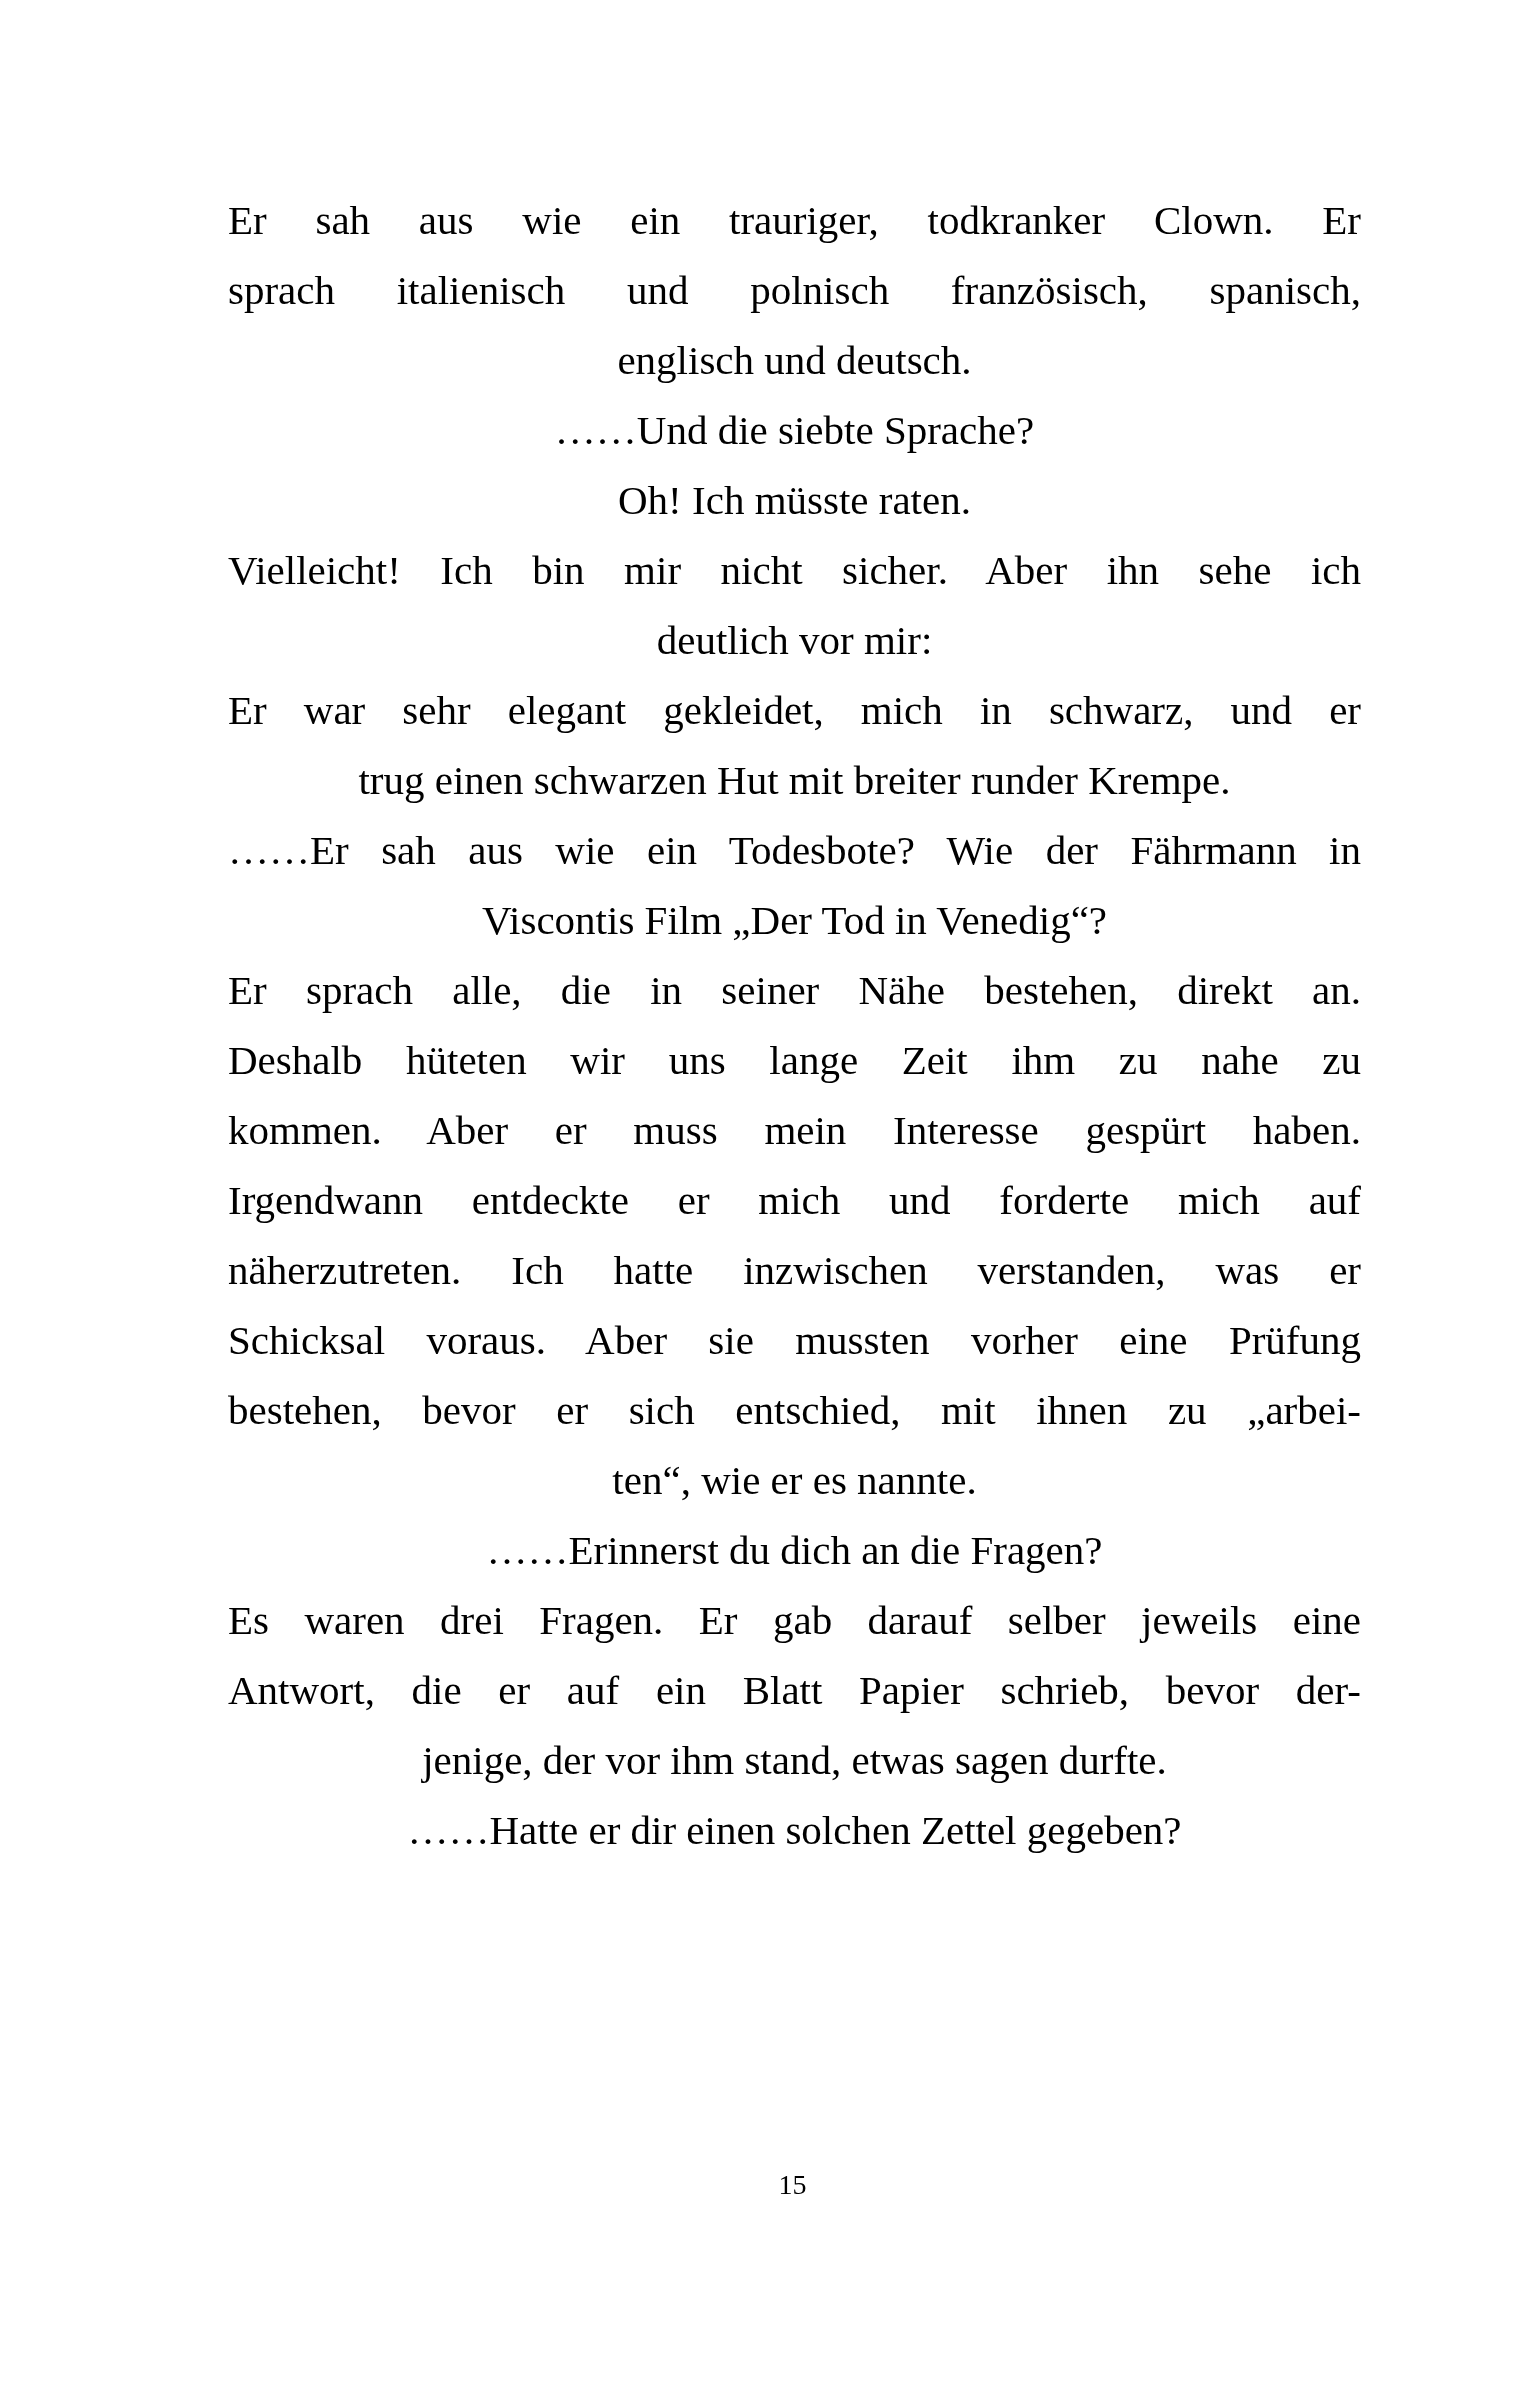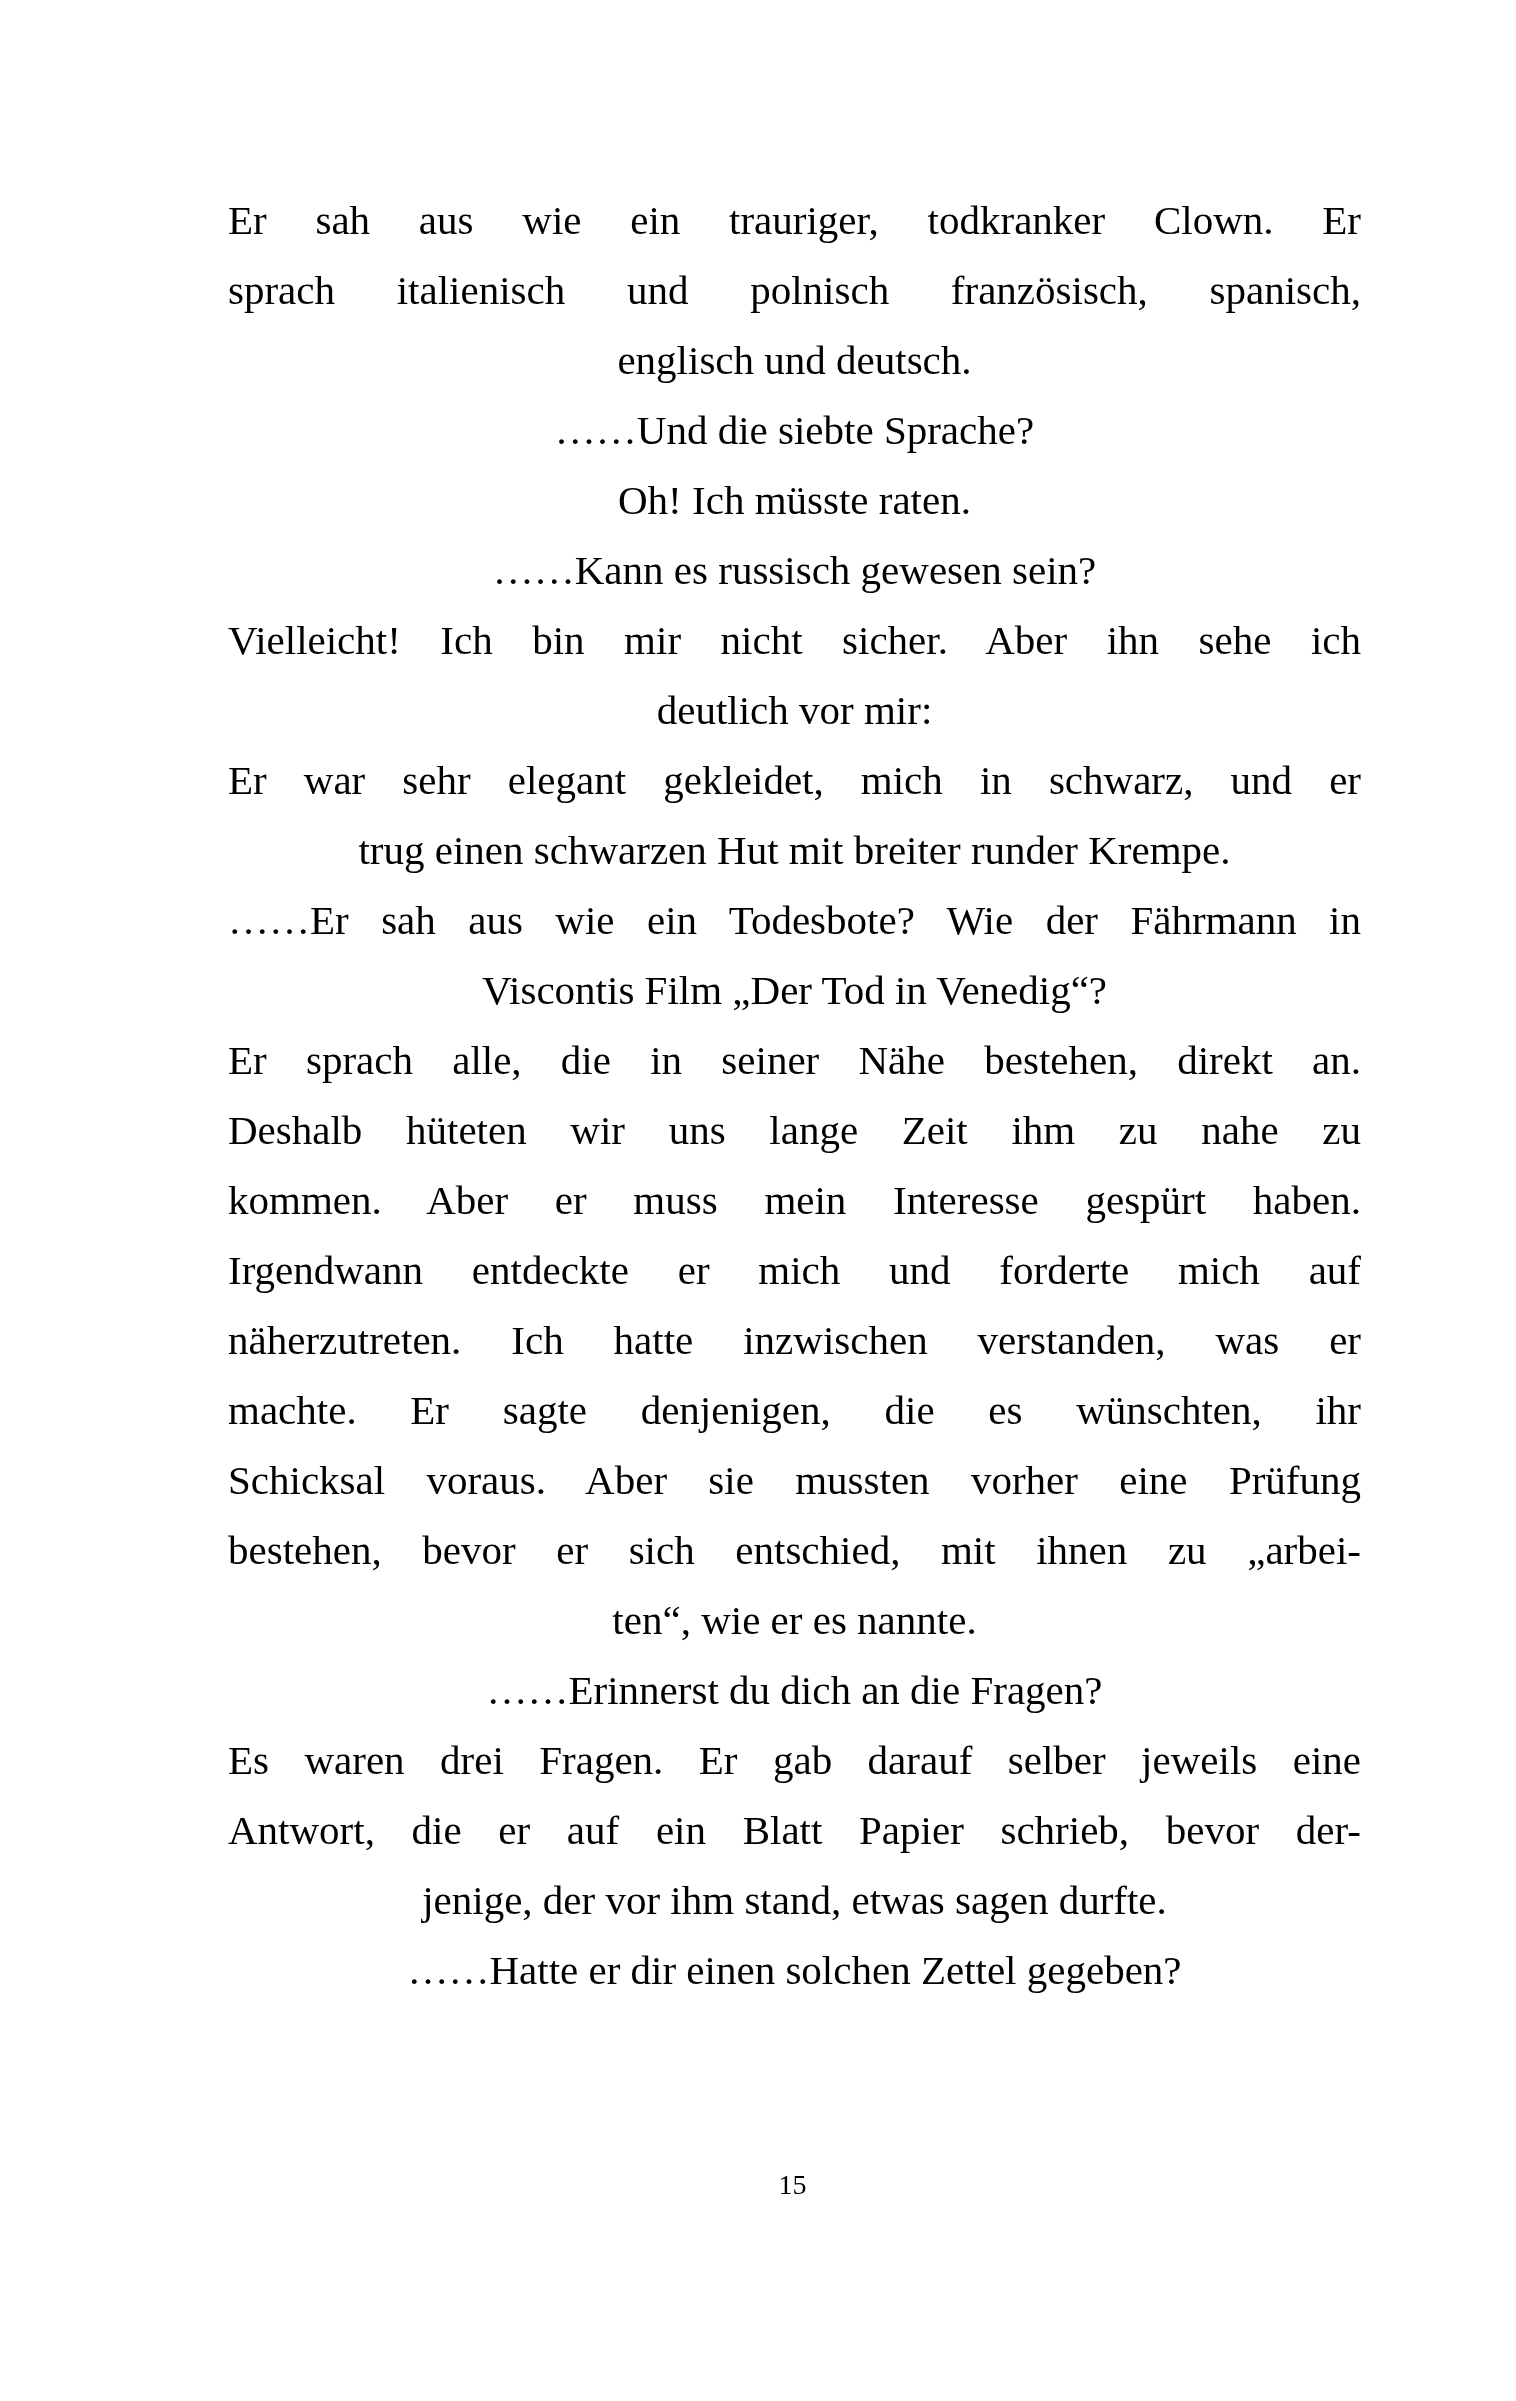--- a/index.html
+++ b/index.html
@@ -47,33 +47,31 @@
 </head>
 <body>
 
 <div class="page">
   <div class="text-block">
       <div class="line j">Er sah aus wie ein trauriger, todkranker Clown. Er</div>
       <div class="line j">sprach italienisch und polnisch französisch, spanisch,</div>
       <div class="line">englisch und deutsch.</div>
       <div class="line">……Und die siebte Sprache?</div>
       <div class="line">Oh! Ich müsste raten.</div>
-      <div class="line">……Kann es russisch gewesen sein?</div>
       <div class="line j">Vielleicht! Ich bin mir nicht sicher. Aber ihn sehe ich</div>
       <div class="line">deutlich vor mir:</div>
       <div class="line j">Er war sehr elegant gekleidet, mich in schwarz, und er</div>
       <div class="line">trug einen schwarzen Hut mit breiter runder Krempe.</div>
       <div class="line j">……Er sah aus wie ein Todesbote? Wie der Fährmann in</div>
       <div class="line">Viscontis Film „Der Tod in Venedig“?</div>
       <div class="line j">Er sprach alle, die in seiner Nähe bestehen, direkt an.</div>
       <div class="line j">Deshalb hüteten wir uns lange Zeit ihm zu nahe zu</div>
       <div class="line j">kommen. Aber er muss mein Interesse gespürt haben.</div>
       <div class="line j">Irgendwann entdeckte er mich und forderte mich auf</div>
       <div class="line j">näherzutreten. Ich hatte inzwischen verstanden, was er</div>
-      <div class="line j">machte. Er sagte denjenigen, die es wünschten, ihr</div>
       <div class="line j">Schicksal voraus. Aber sie mussten vorher eine Prüfung</div>
       <div class="line j">bestehen, bevor er sich entschied, mit ihnen zu „arbei-</div>
       <div class="line">ten“, wie er es nannte.</div>
       <div class="line">……Erinnerst du dich an die Fragen?</div>
       <div class="line j">Es waren drei Fragen. Er gab darauf selber jeweils eine</div>
       <div class="line j">Antwort, die er auf ein Blatt Papier schrieb, bevor der-</div>
       <div class="line">jenige, der vor ihm stand, etwas sagen durfte.</div>
       <div class="line">……Hatte er dir einen solchen Zettel gegeben?</div>
     </div>
   <div class="folio">15</div>

